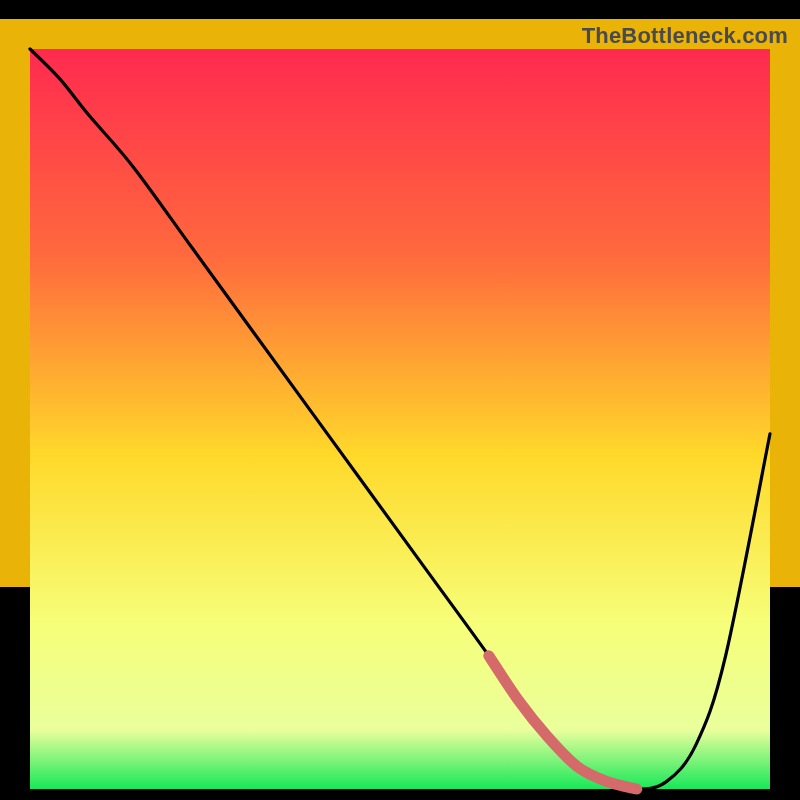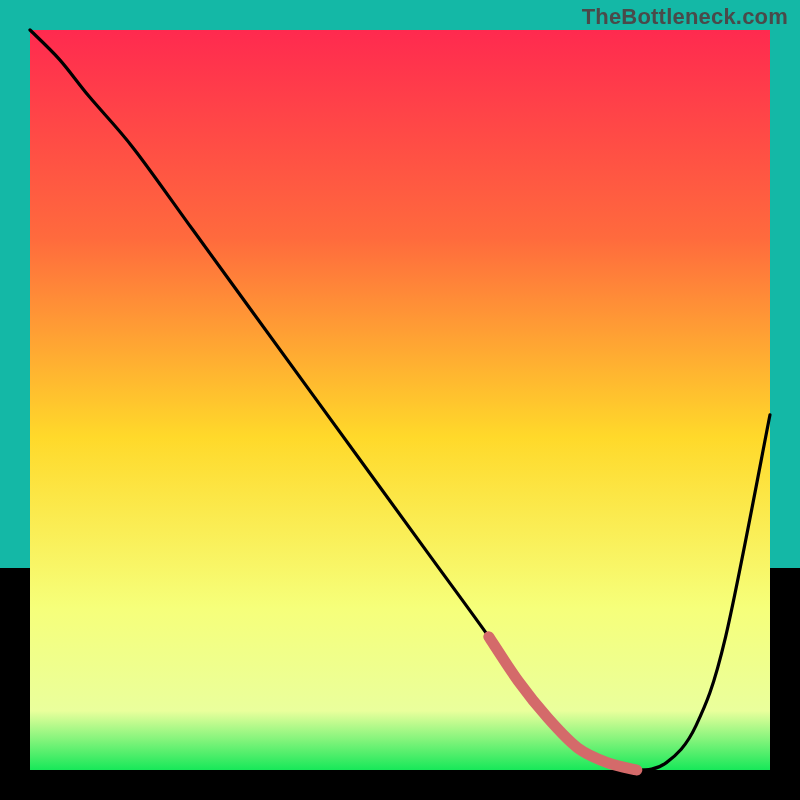--- a/index.html
+++ b/index.html
@@ -8,21 +8,22 @@
     width: 800px;
     height: 800px;
     background: #000;
     overflow: hidden;
     font-family: Arial, Helvetica, sans-serif;
   }
   .frame {
     position: relative;
     width: 800px;
     height: 568px;
-    background: #14b8a6;
+    background: #eab308;
+    margin-top: 19px;
   }
   .watermark {
     position: absolute;
     top: 4px;
     right: 12px;
     color: #4a4a4a;
     font-size: 22px;
     font-weight: 600;
     letter-spacing: 0.2px;
     user-select: none;

